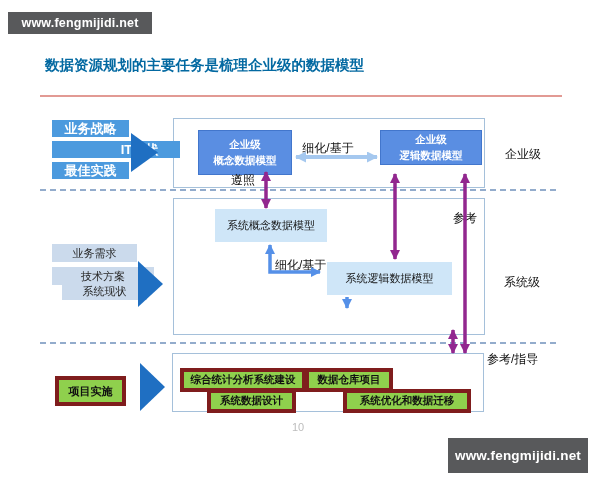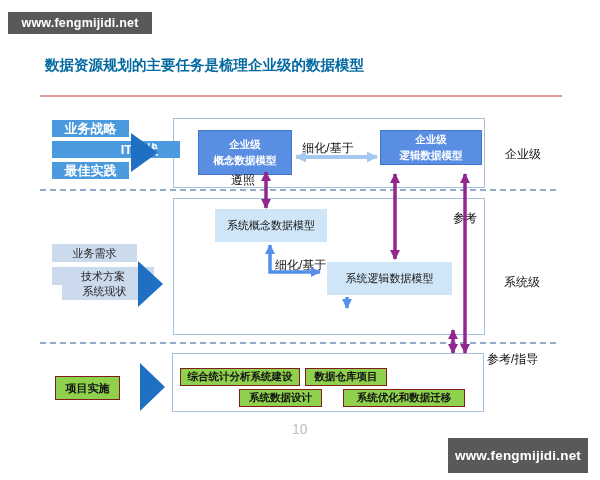--- a/index.html
+++ b/index.html
@@ -14,25 +14,25 @@
   .dash{border-top:2px dashed #93accc;height:0;}
   .inbox{background:#4c9ade;color:#ffffff;font-size:13px;font-weight:600;
          display:flex;align-items:center;justify-content:center;white-space:nowrap;}
   .inbox2{background:#cbdaec;color:#262626;font-size:11px;
           display:flex;align-items:center;justify-content:center;white-space:nowrap;}
   .modelbox{background:#5a8ee2;border:1px solid #4276cc;color:#fff;font-size:10.5px;font-weight:600;
             display:flex;flex-direction:column;align-items:center;justify-content:center;
             line-height:1.45;text-align:center;white-space:nowrap;}
   .sysbox{background:#cfe6f8;color:#141414;font-size:11px;
           display:flex;align-items:center;justify-content:center;white-space:nowrap;}
-  .greenbox{background:#8fd04d;border:1px solid #7f1d1d;color:#111;font-size:10.5px;font-weight:600;
+  .greenbox{background:#8fd04d;border:4px solid #7f1d1d;color:#111;font-size:10.5px;font-weight:600;
             display:flex;align-items:center;justify-content:center;white-space:nowrap;}
   .lvl{font-size:12px;color:#111;white-space:nowrap;}
   .small-label{font-size:12px;color:#111;white-space:nowrap;}
-  .pagenum{font-size:14px;color:#bdbdbd;}
+  .pagenum{font-size:11px;color:#bdbdbd;}
   svg{position:absolute;left:0;top:0;pointer-events:none;}
 </style>
 </head>
 <body>
 
 <div id="canvas">
 
   <div class="abs banner" style="left:8px;top:12px;width:144px;height:22px;font-size:12.5px;">www.fengmijidi.net</div>
 
   <div class="abs title" style="left:45px;top:56px;">数据资源规划的主要任务是梳理企业级的数据模型</div>
@@ -62,21 +62,21 @@
   <div class="abs modelbox" style="left:380px;top:130px;width:100px;height:33px;">
     <span>企业级</span>
     <span>逻辑数据模型</span>
   </div>
 
   <div class="abs sysbox" style="left:215px;top:209px;width:112px;height:33px;">系统概念数据模型</div>
   <div class="abs sysbox" style="left:327px;top:262px;width:125px;height:33px;">系统逻辑数据模型</div>
 
   <div class="abs greenbox" style="left:180px;top:368px;width:118px;height:16px;">综合统计分析系统建设</div>
   <div class="abs greenbox" style="left:305px;top:368px;width:80px;height:16px;">数据仓库项目</div>
-  <div class="abs greenbox" style="left:207px;top:389px;width:81px;height:16px;margin-left:32px;">系统数据设计</div>
+  <div class="abs greenbox" style="left:207px;top:389px;width:81px;height:16px;">系统数据设计</div>
   <div class="abs greenbox" style="left:343px;top:389px;width:120px;height:16px;">系统优化和数据迁移</div>
 
   <div class="abs small-label" style="left:298px;top:140px;width:60px;text-align:center;">细化/基于</div>
   <div class="abs small-label" style="left:231px;top:172px;">遵照</div>
   <div class="abs small-label" style="left:415px;top:210px;margin-left:38px;">参考</div>
   <div class="abs small-label" style="left:275px;top:257px;">细化/基于</div>
 
   <div class="abs lvl" style="left:505px;top:146px;">企业级</div>
   <div class="abs lvl" style="left:504px;top:274px;">系统级</div>
   <div class="abs small-label" style="left:487px;top:351px;">参考/指导</div>

